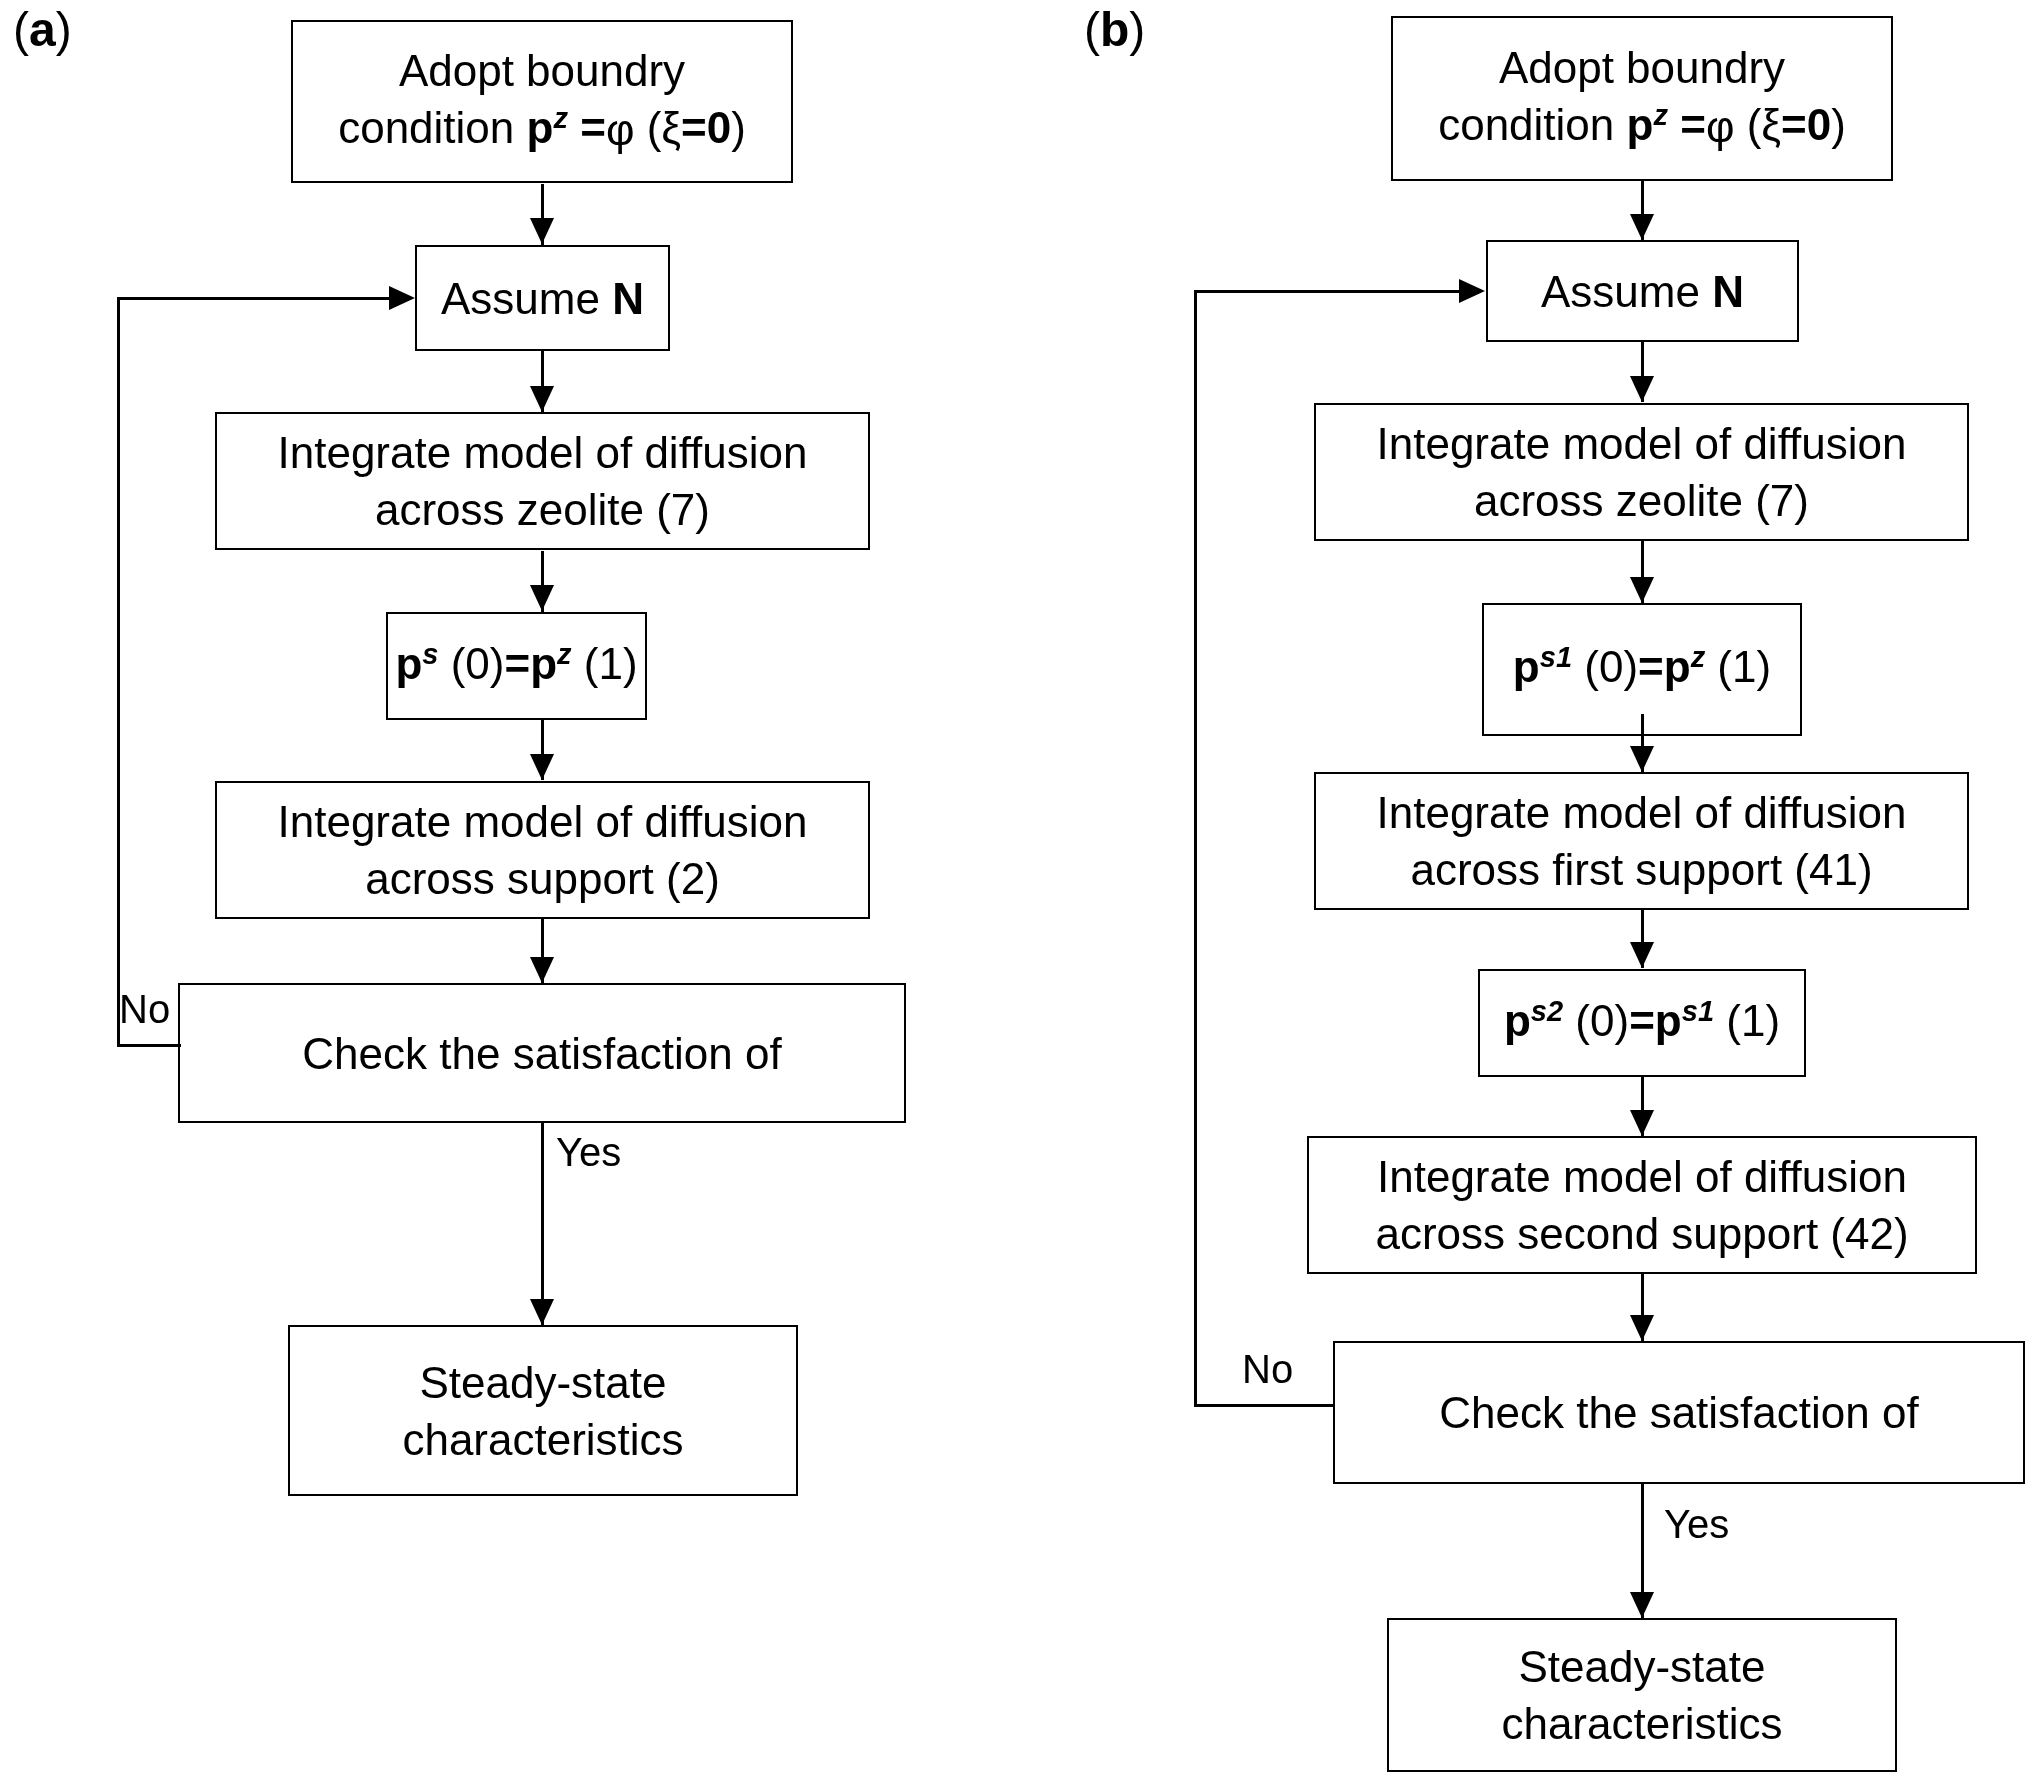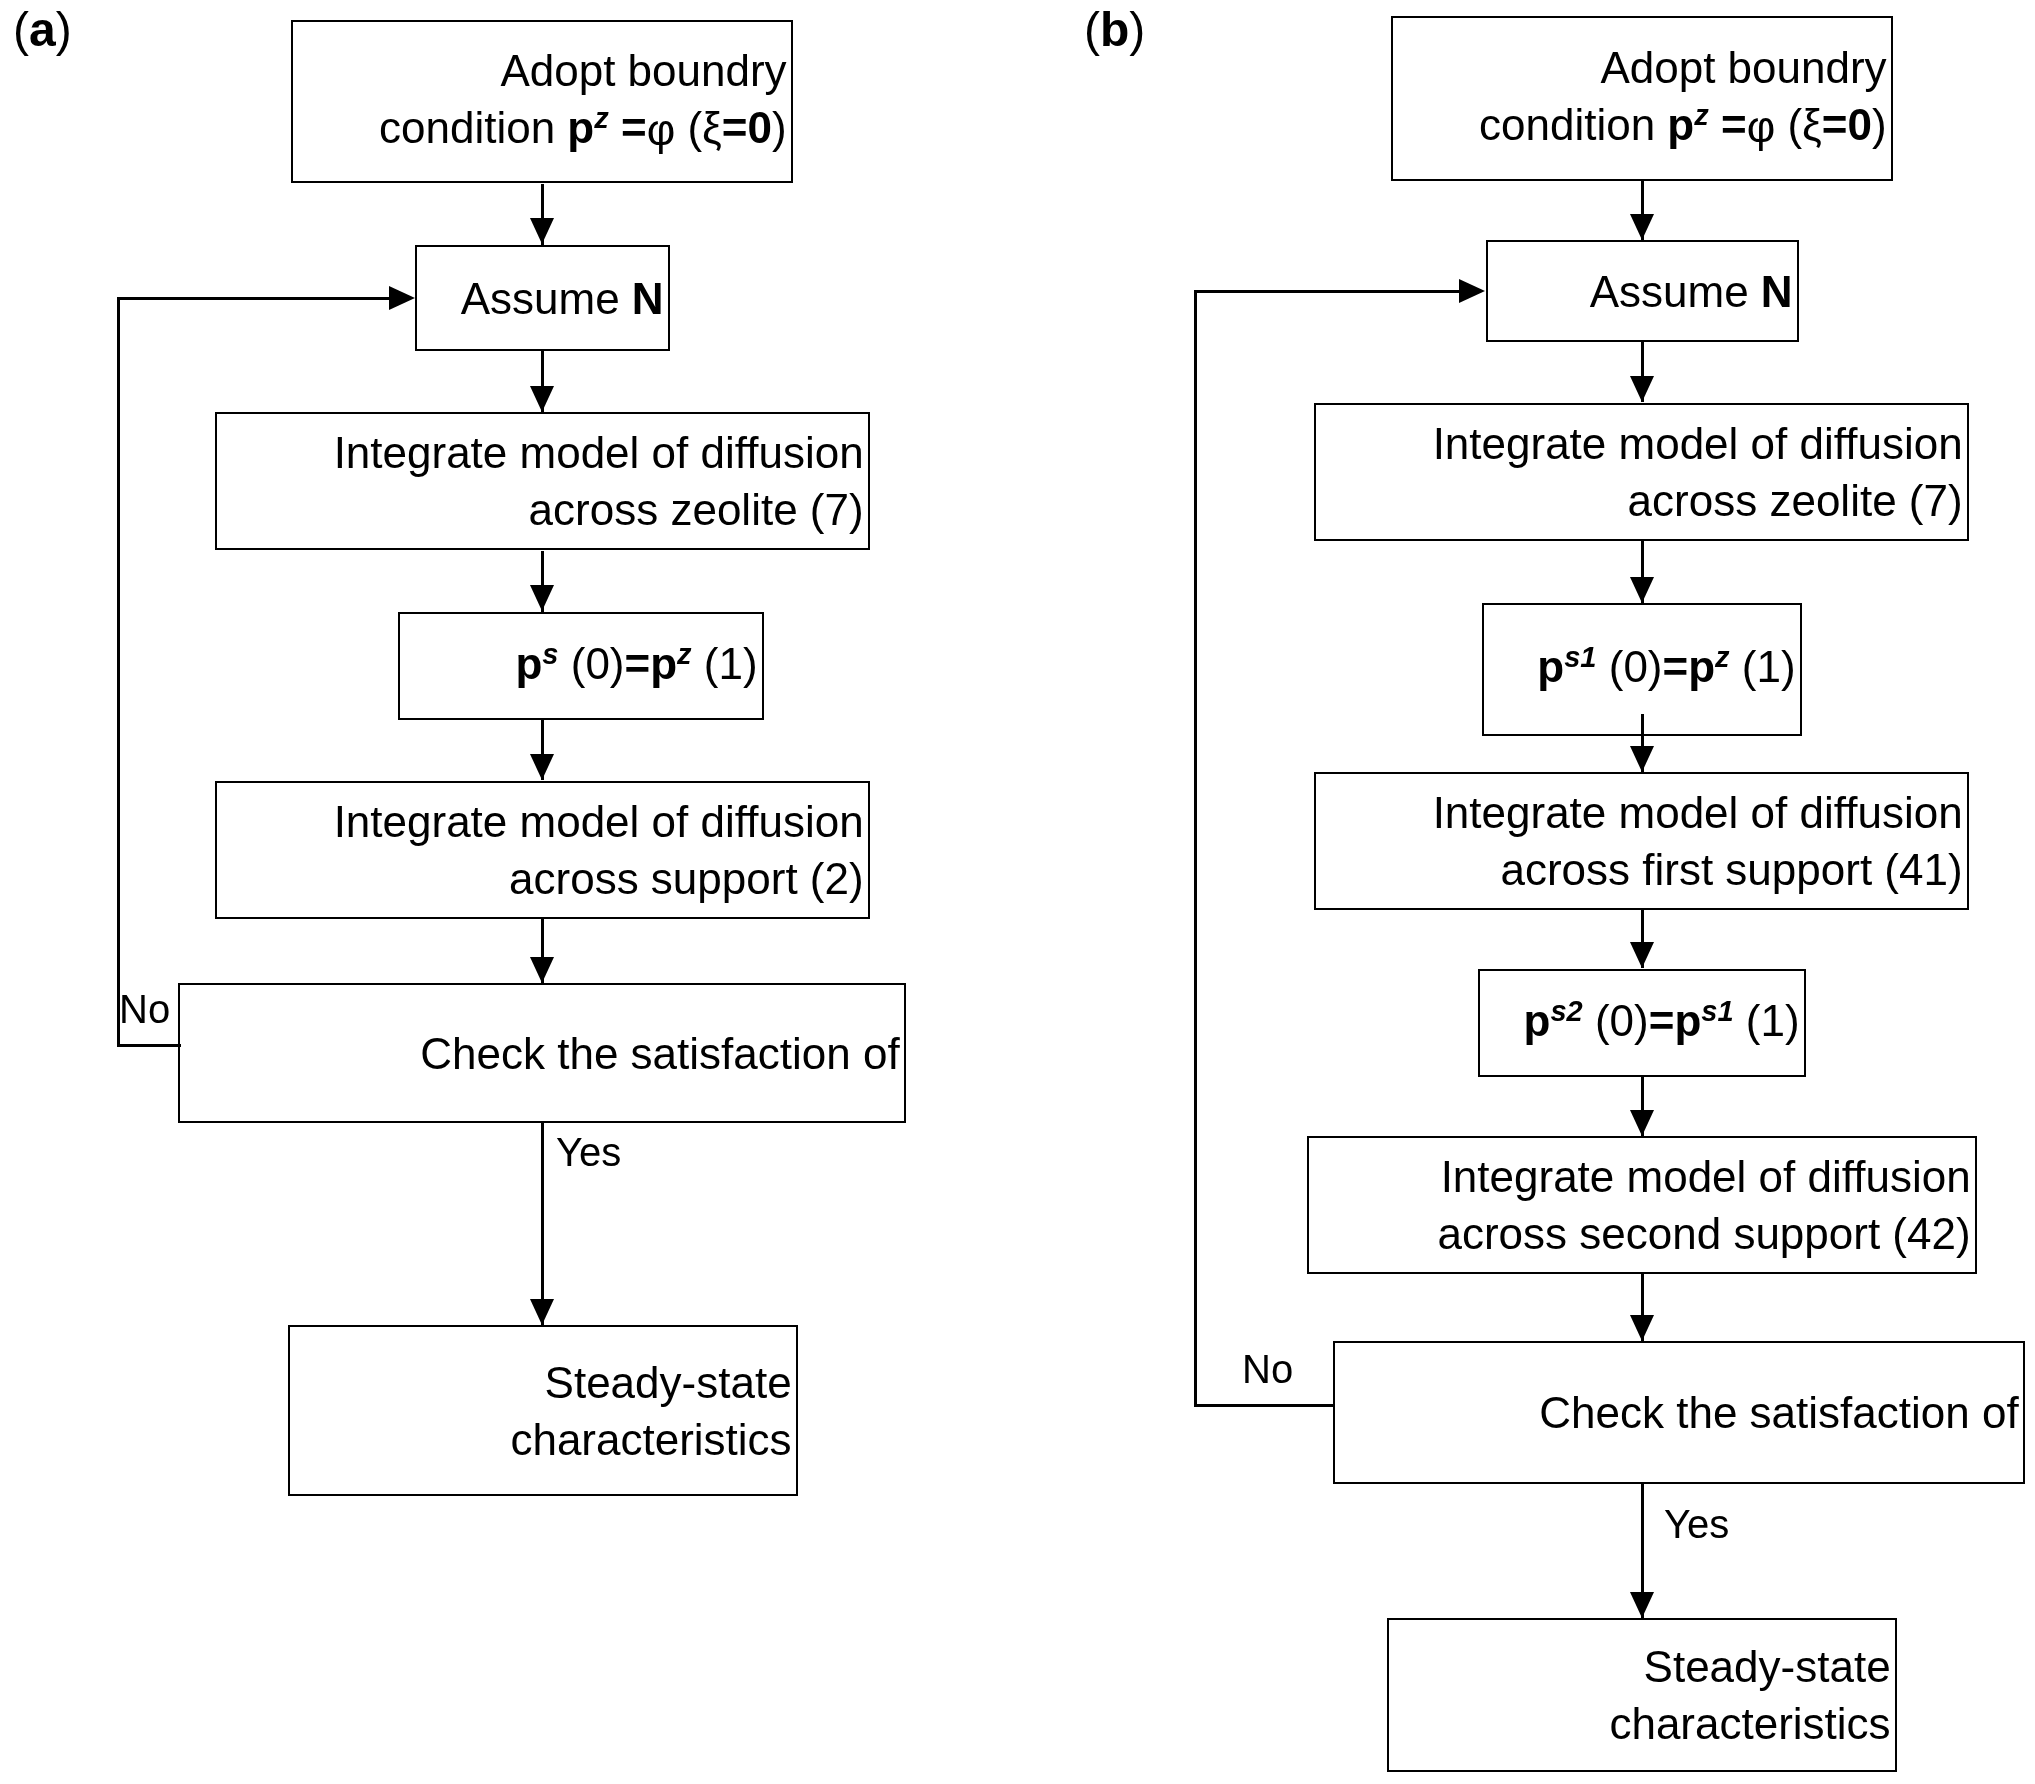--- a/index.html
+++ b/index.html
@@ -19,21 +19,21 @@
     color:#000;
     white-space:nowrap;
   }
   .node{
     position:absolute;
     box-sizing:border-box;
     border:2.9px solid #000;
     background:#fff;
     display:flex;
     flex-direction:column;
-    align-items:flex-end;
+    align-items:center;
     justify-content:center;
     text-align:center;
     font-size:44px;
     color:#000;
     padding:0 4.4px;
   }
   .node .ln{line-height:57px;white-space:nowrap;}
   .b{font-weight:700;}
   .bsup{font-weight:700;font-style:italic;font-size:0.66em;position:relative;top:-0.5em;}
   .sub{font-size:0.66em;position:relative;top:0.28em;}
@@ -83,21 +83,21 @@
     <div class="vline" style="left:541px;top:351px;height:61px;"></div>
     <div class="head-down" style="left:530px;top:386px;"></div>
 
     <div class="node" style="left:215px;top:412px;width:655px;height:138px;">
         <div class="ln"><span>Integrate model of diffusion</span></div>
         <div class="ln"><span>across zeolite (7)</span></div>
       </div>
     <div class="vline" style="left:541px;top:551px;height:61px;"></div>
     <div class="head-down" style="left:530px;top:585px;"></div>
 
-    <div class="node" style="left:386px;top:612px;width:366px;height:108px;margin-left:12px;">
+    <div class="node" style="left:386px;top:612px;width:261px;height:108px;">
         <div class="ln"><span class="b">p</span><span class="bsup">s</span><span> (0)</span><span class="b">=</span><span class="b">p</span><span class="bsup">z</span><span> (1)</span></div>
       </div>
     <div class="vline" style="left:541px;top:719px;height:61px;"></div>
     <div class="head-down" style="left:530px;top:754px;"></div>
 
     <div class="node" style="left:215px;top:781px;width:655px;height:138px;">
         <div class="ln"><span>Integrate model of diffusion</span></div>
         <div class="ln"><span>across support (2)</span></div>
       </div>
     <div class="vline" style="left:541px;top:919px;height:64px;"></div>

